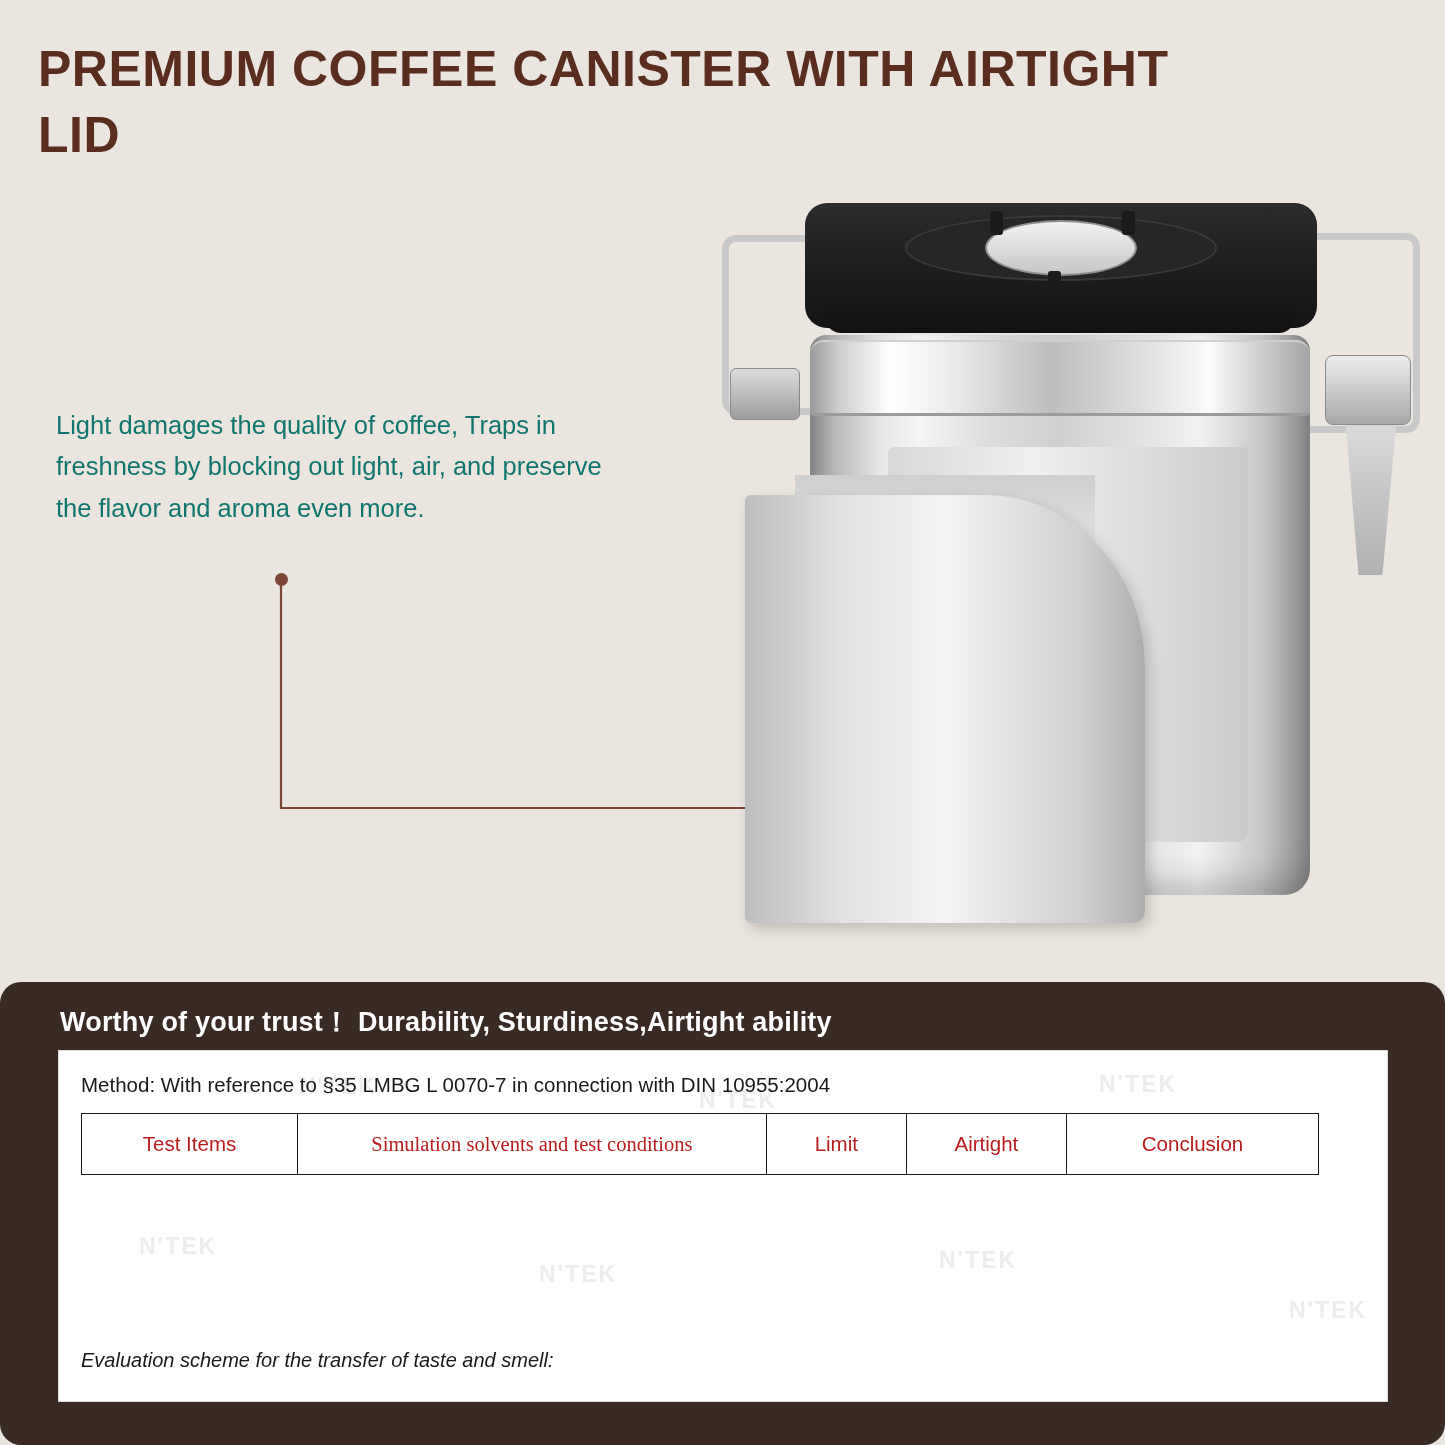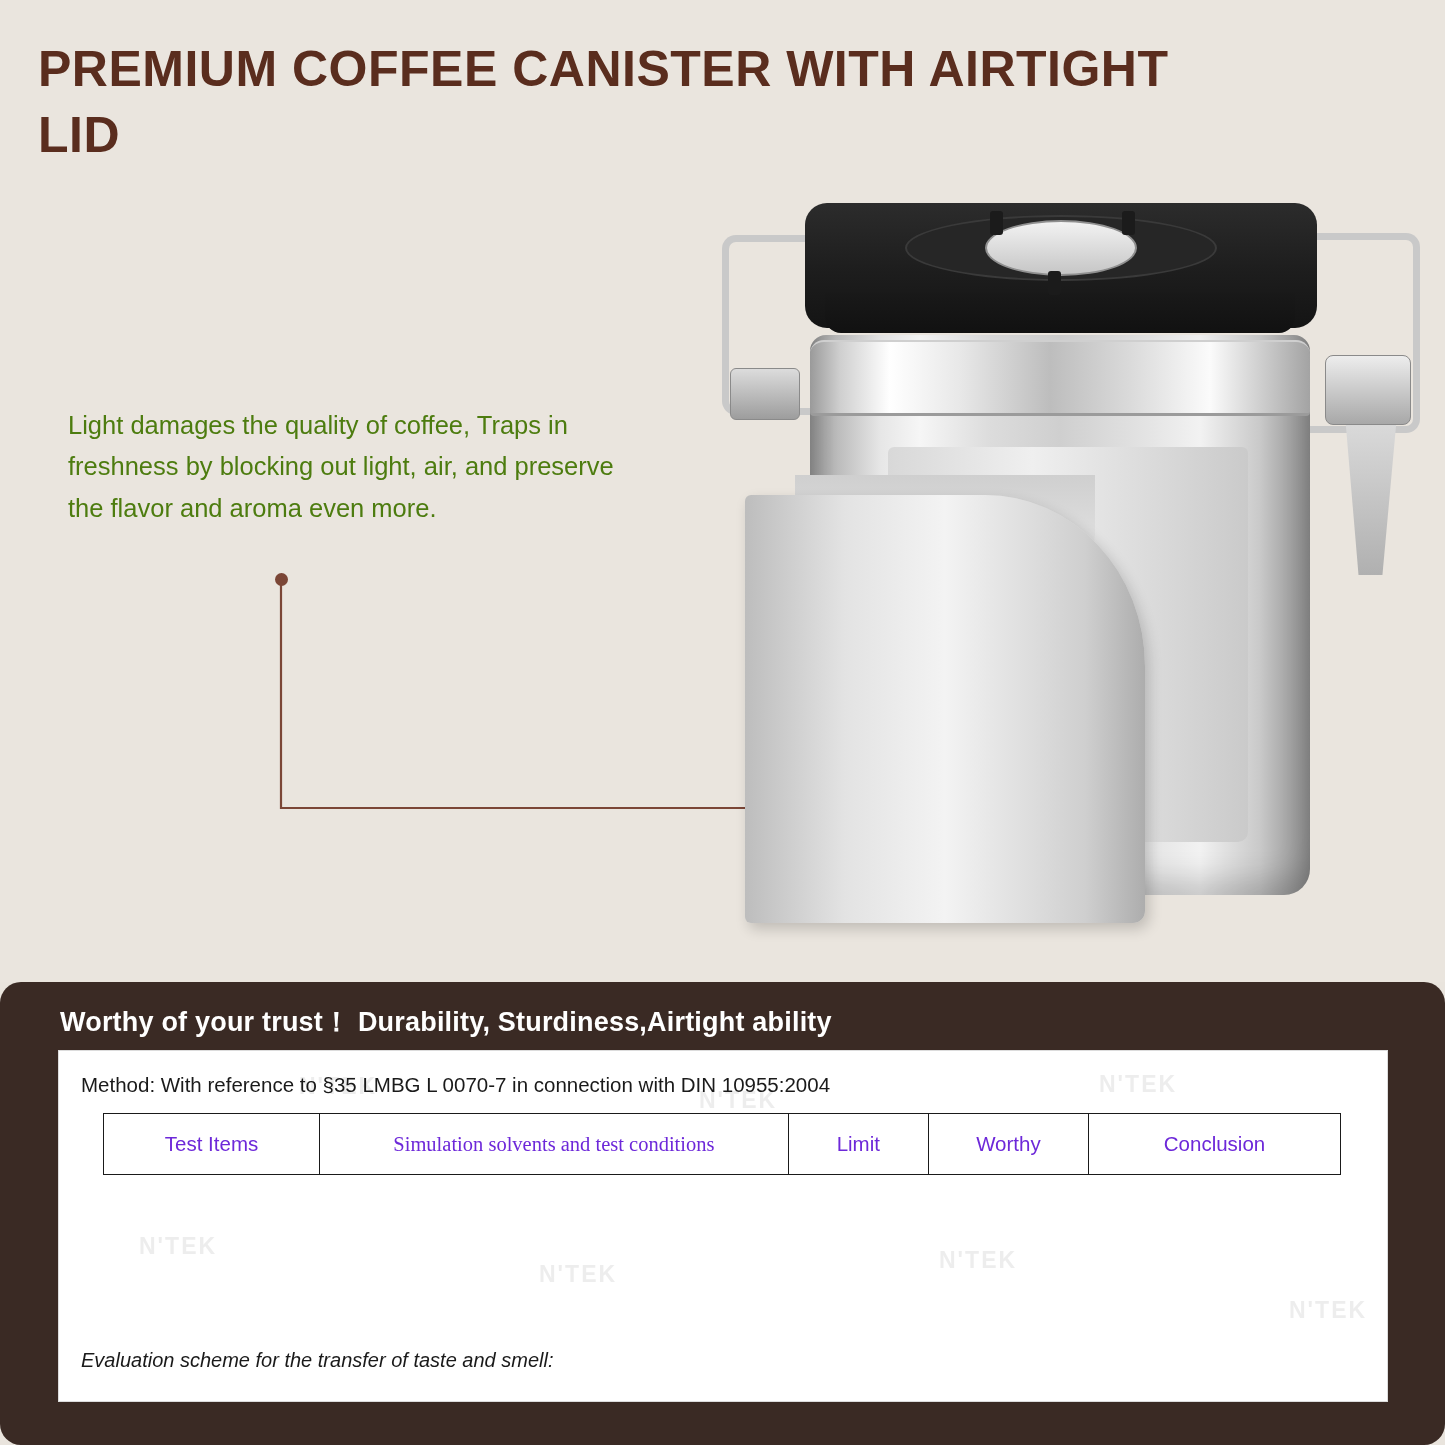--- a/index.html
+++ b/index.html
@@ -29,23 +29,23 @@
     color: #5a2d1e;
     font-size: 50px;
     font-weight: bold;
     line-height: 1.32;
     letter-spacing: 0.5px;
     text-transform: uppercase;
   }
 
   .callout-text {
     position: absolute;
-    left: 68px; top: 405px;
+    left: 56px; top: 405px;
     width: 560px;
-    color: #4d7c0f;
+    color: #0f766e;
     font-size: 25.5px;
     line-height: 1.62;
   }
 
   
   .leader {
     position: absolute;
     left: 275px; top: 570px;
     width: 560px; height: 250px;
     pointer-events: none;
@@ -213,22 +213,21 @@
     left: 22px; top: 22px;
     font-size: 20.5px;
     color: #1a1a1a;
   }
   table.cert {
     position: absolute;
     left: 22px; top: 62px;
     width: 1238px;
     border-collapse: collapse;
     font-size: 20.5px;
-    color: #6d28d9;
-    margin-left: 22px;
+    color: #b91c1c;
   }
   table.cert td {
     border: 1px solid #1a1a1a;
     text-align: center;
     padding: 13px 6px;
     background: transparent;
   }
   table.cert tr.head td { padding: 18px 6px; }
   .eval-line {
     position: absolute;
@@ -303,21 +302,21 @@
       <span class="wm" style="left:1230px; top:246px;">N'TEK</span>
 
       <div class="method-line">Method: With reference to §35 LMBG L 0070-7 in connection with DIN 10955:2004</div>
 
       <table class="cert">
         <tbody>
             <tr class="head">
           <td style="width:225px;">Test Items</td>
           <td style="width:490px;font-family:Liberation Serif, serif;">Simulation solvents and test conditions</td>
           <td style="width:145px;">Limit</td>
-          <td style="width:165px;">Worthy</td>
+          <td style="width:165px;">Airtight</td>
           <td style="width:260px;">Conclusion</td>
         </tr>
       </tbody>
         </table>
 
       <div class="eval-line">Evaluation scheme for the transfer of taste and smell:</div>
     </div>
   </div>
 
 </div>

